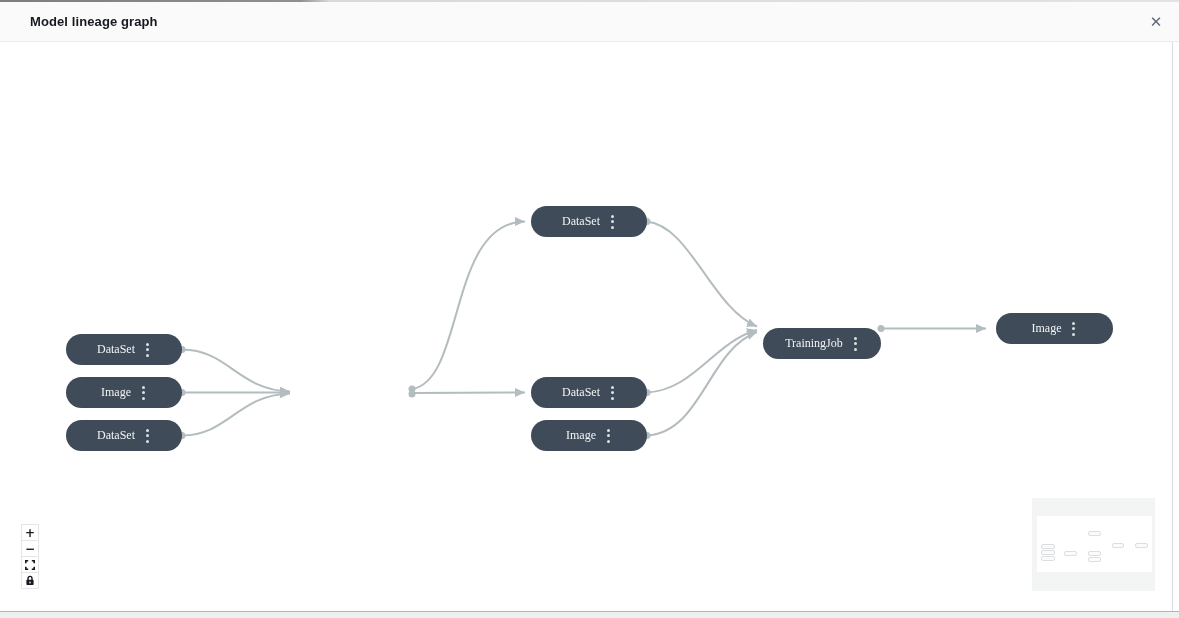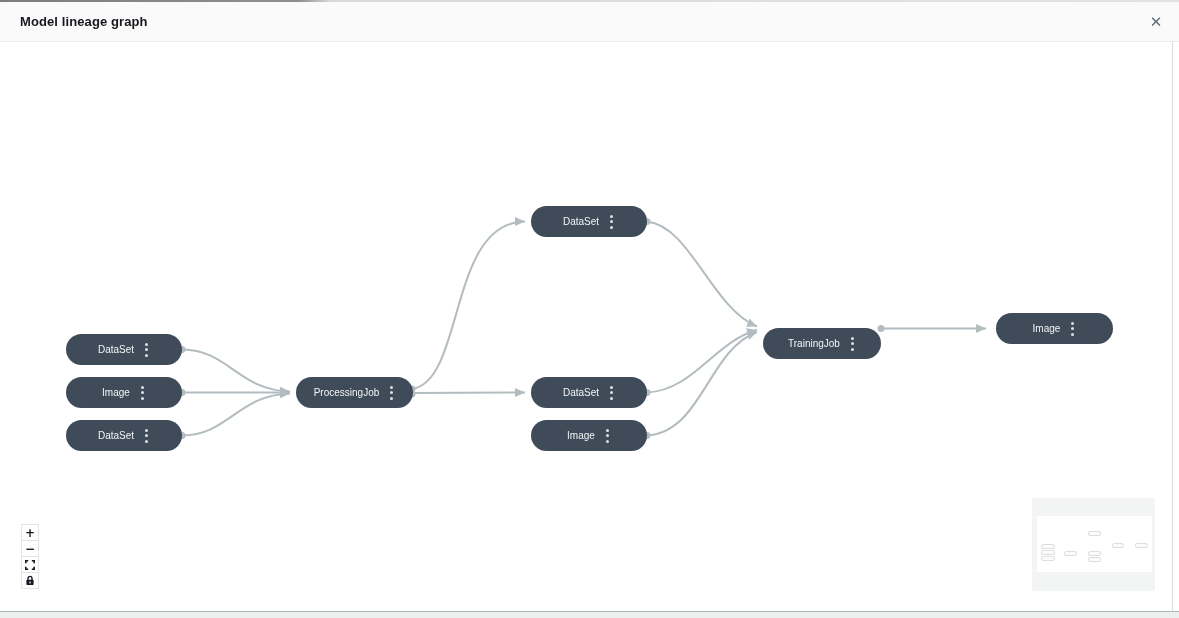--- a/index.html
+++ b/index.html
@@ -8,32 +8,32 @@
 
   .stage { position:absolute; inset:0; background:#ffffff; }
 
   
   .top-strip { position:absolute; left:0; top:0; width:1179px; height:2px;
     background:linear-gradient(to right,#7d7d7d 0,#8f8f8f 300px,#d9d9d9 330px,#e3e3e3 100%); }
 
   
   .header { position:absolute; left:0; top:2px; width:1179px; height:40px;
     background:#fafafa; border-bottom:1px solid #ebebeb; display:flex; align-items:center; }
-  .title { margin-left:20px; font-size:13px; font-weight:bold; color:#16191f; letter-spacing:.1px; }
+  .title { margin-left:30px; font-size:13px; font-weight:bold; color:#16191f; letter-spacing:.1px; }
   .close-btn { position:absolute; right:10px; top:7px; width:26px; height:26px;
     background:none; border:none; color:#5f6b7a; font-size:15px; line-height:26px;
     text-align:center; cursor:pointer; font-family:"DejaVu Sans",sans-serif; }
 
   
   .canvas { position:absolute; left:0; top:42px; width:1179px; height:569px; background:#ffffff; }
   .edges-svg { position:absolute; left:0; top:0; }
 
   .node { position:absolute; height:31px; border-radius:16px; background:#3f4b59;
     color:#f2f5f5; display:flex; align-items:center; justify-content:center; gap:9px;
-    font-size:10px; padding:0 10px; cursor:pointer; }
+    font-size:12px; padding:0 10px; cursor:pointer;font-family:Liberation Serif, serif; }
   .node .lbl { white-space:nowrap; }
   .kebab { display:flex; flex-direction:column; gap:2.5px; padding:4px 2px; cursor:pointer; }
   .kebab i { display:block; width:3px; height:3px; border-radius:50%; background:#dbe2e4; }
 
   .n0{left:66px;  top:292px; width:116px}
   .n1{left:66px;  top:335px; width:116px}
   .n2{left:66px;  top:378px; width:116px}
   .n3{left:296px; top:335px; width:117px}
   .n4{left:531px; top:164px; width:116px}
   .n5{left:531px; top:335px; width:116px}
@@ -131,28 +131,20 @@
         </span>
     </div>
     <div class="node n2">
       <span class="lbl">DataSet</span>
       <span class="kebab">
           <i></i>
           <i></i>
           <i></i>
         </span>
     </div>
-    <div class="node n3">
-      <span class="lbl">ProcessingJob</span>
-      <span class="kebab">
-          <i></i>
-          <i></i>
-          <i></i>
-        </span>
-    </div>
     <div class="node n4">
       <span class="lbl">DataSet</span>
       <span class="kebab">
           <i></i>
           <i></i>
           <i></i>
         </span>
     </div>
     <div class="node n5">
       <span class="lbl">DataSet</span>

